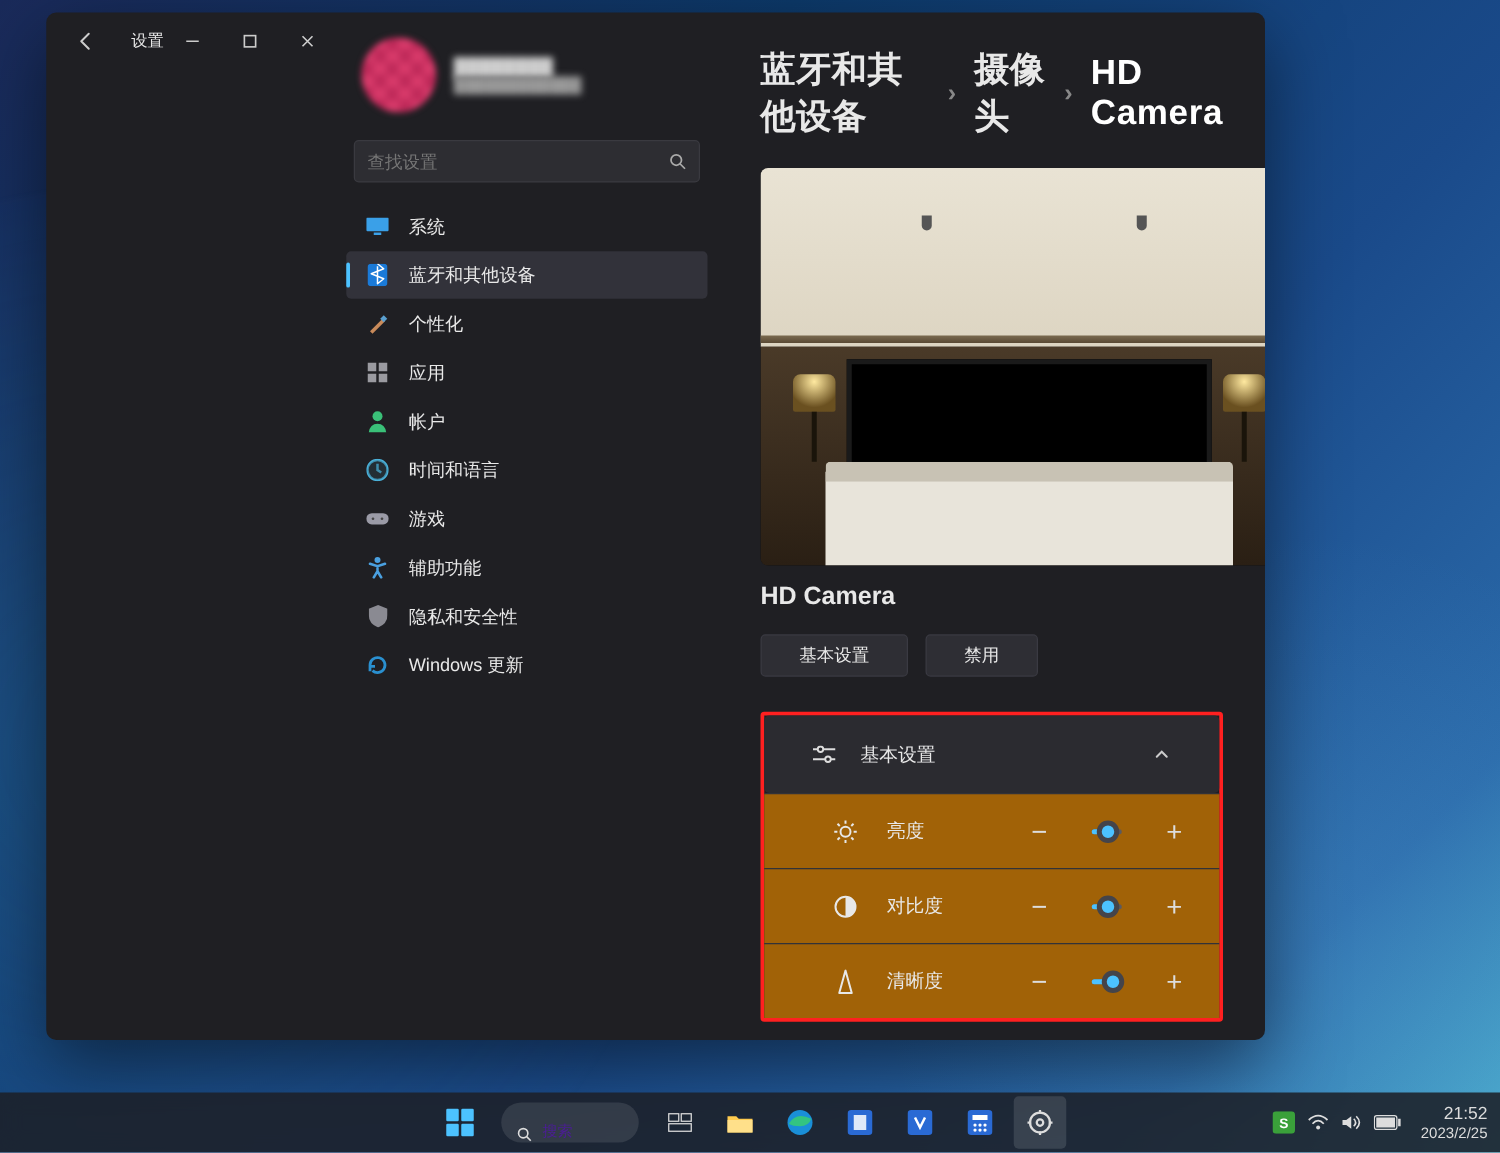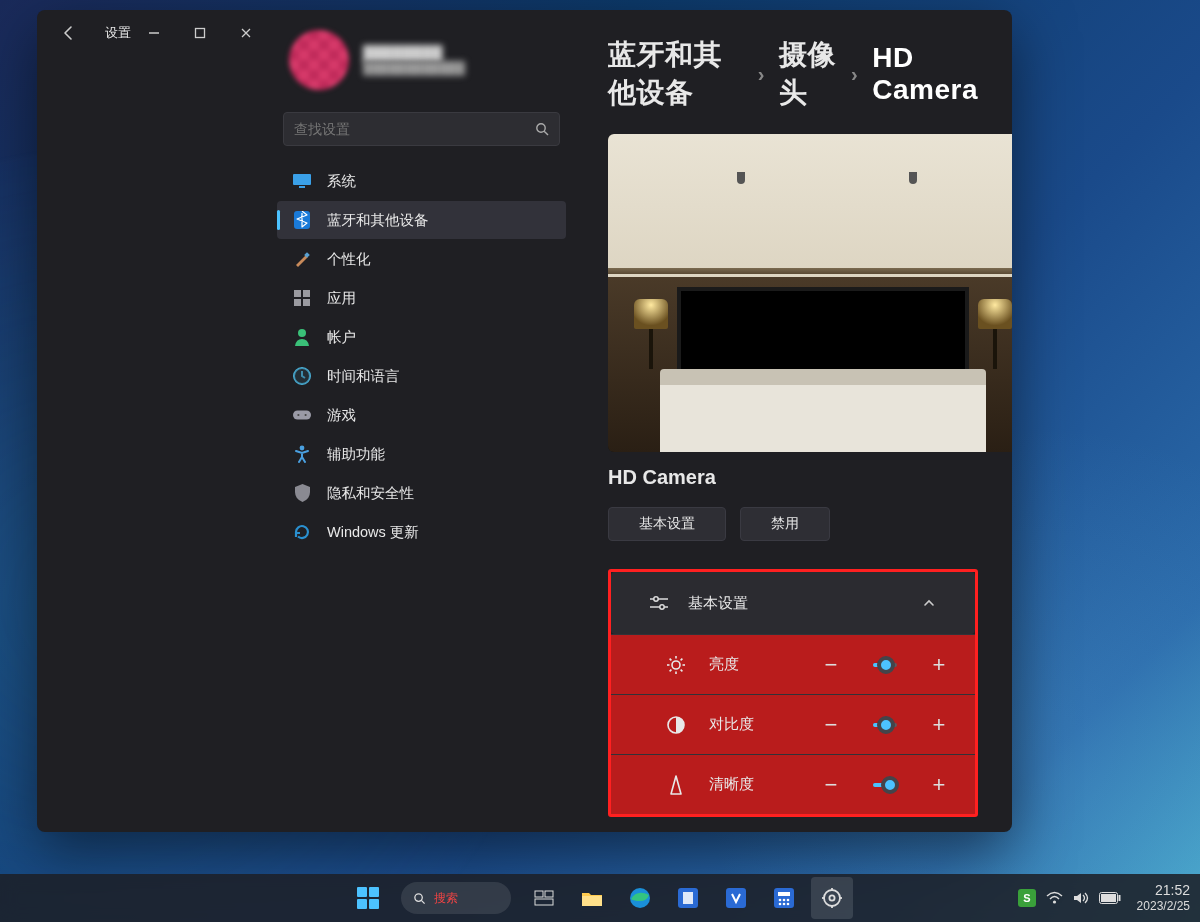--- a/index.html
+++ b/index.html
@@ -71,35 +71,35 @@
   .spotlight { position:absolute; width:8px; height:12px; background:#555; border-radius:0 0 4px 4px; }
 
   .camname { margin-top:14px; font-size:20px; font-weight:600; color:#e8e8e8; }
 
   .btnrow { margin-top:18px; display:flex; gap:14px; }
   .btn { height:34px; padding:0 30px; background:#2e2e34; border:1px solid #3a3a42; border-radius:4px; color:#e8e8e8; font-size:14px; display:flex; align-items:center; justify-content:center; cursor:pointer; }
 
   .panel { margin-top:28px; border:3px solid #ff2020; border-radius:3px; padding: 0; }
   .panel-head { height:62px; background:#2b2b30; border-radius:4px; display:flex; align-items:center; padding:0 39px; gap:20px; color:#e8e8e8; font-size:15px; }
   .panel-head .exp { margin-left:auto; color:#ccc; font-size:13px; }
-  .slider-list { background:#b91c1c; }
+  .slider-list { background:#a16207; }
   .srow { height:60px; display:flex; align-items:center; padding-left:54px; padding-right:22px; gap:22px; border-top:1px solid #323238; }
   .srow .sicon2 { width:22px; display:flex; justify-content:center; color:#e8e8e8; font-size:17px; }
   .srow .slabel { width:86px; font-size:15px; color:#e8e8e8; }
   .srow .minus, .srow .plus { width:28px; text-align:center; font-size:22px; color:#ddd; cursor:pointer; font-weight:300; }
   .srow .track { flex:1; height:4px; background:#5a5a60; position:relative; border-radius:2px; margin:0 6px; }
   .srow .fill { position:absolute; left:0; top:0; bottom:0; background:#4cc2ff; border-radius:2px; }
   .srow .thumb { position:absolute; top:50%; width:18px; height:18px; border-radius:50%; background:#4cc2ff; border:4px solid #44444a; transform:translate(-50%,-50%); }
 
   
   .taskbar { position:absolute; left:0; right:0; bottom:0; height:48px; background:rgba(28,32,40,0.88); backdrop-filter: blur(8px); display:flex; align-items:center; }
   .taskbar .center { position:absolute; left:50%; transform:translateX(-50%); display:flex; align-items:center; gap:6px; }
   .tb-item { width:42px; height:42px; border-radius:4px; display:flex; align-items:center; justify-content:center; }
   .tb-item.active { background: rgba(255,255,255,0.12); }
-  .tb-search { width:110px; height:32px; background:rgba(255,255,255,0.10); border-radius:16px; display:flex; align-items:center; gap:8px; padding:0 12px; margin:0 6px; color:#ef4444; font-size:12px; }
+  .tb-search { width:110px; height:32px; background:rgba(255,255,255,0.10); border-radius:16px; display:flex; align-items:flex-end; gap:8px; padding:0 12px; margin:0 6px; color:#4c1d95; font-size:12px; }
   .tray { position:absolute; right:10px; display:flex; align-items:center; gap:10px; color:#ddd; font-size:12px; }
   .tray .clock { text-align:right; line-height:1.2; margin-left:6px; }
   .start-icon { width:22px; height:22px; display:grid; grid-template-columns:1fr 1fr; grid-template-rows:1fr 1fr; gap:2px; }
   .start-icon span { background:#4cc2ff; border-radius:1px; }
 
   svg { display:block; }
 </style>
 </head>
 <body>
 

